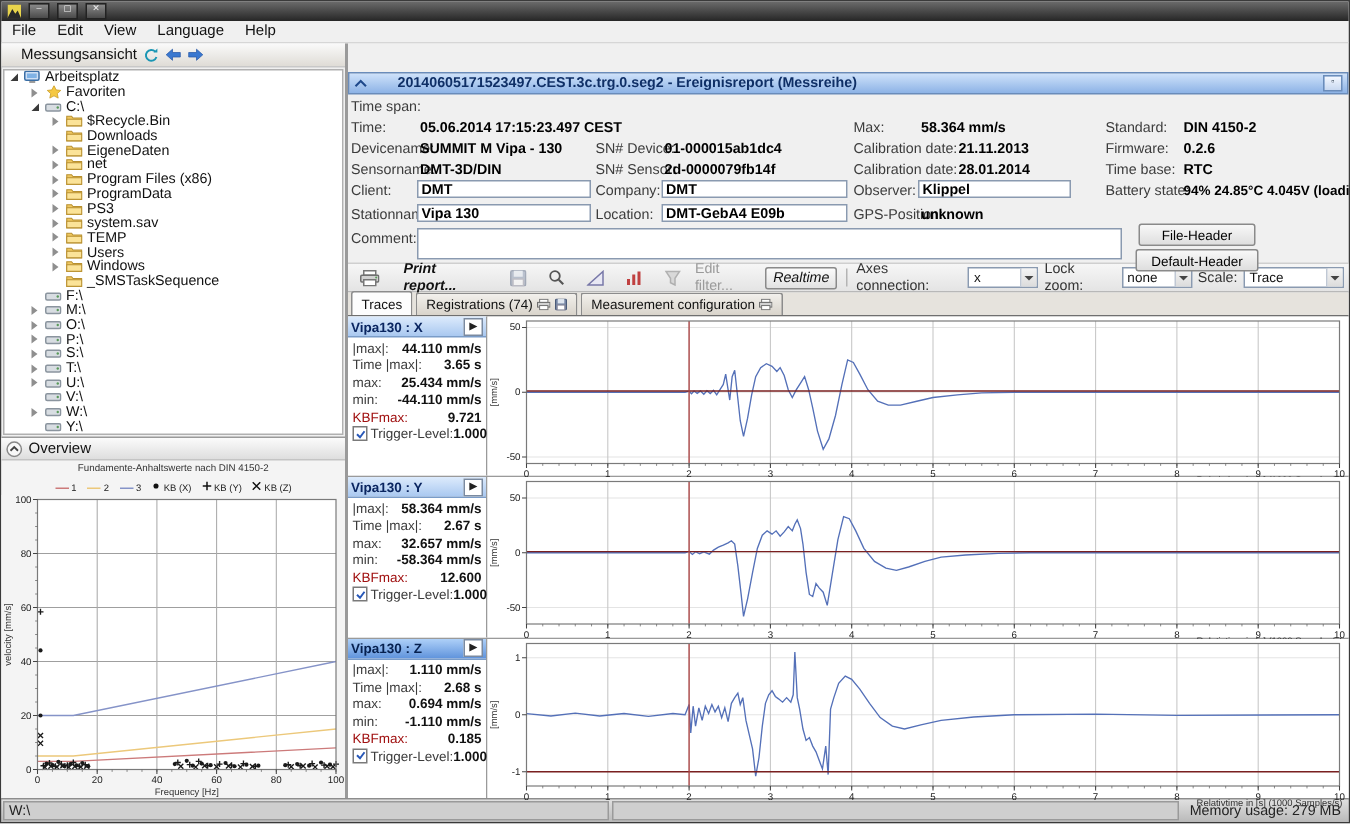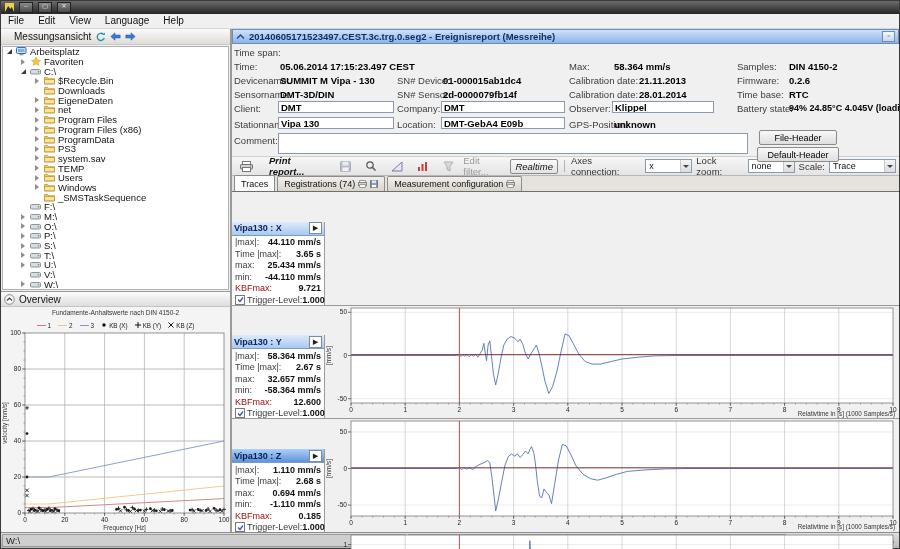--- a/index.html
+++ b/index.html
@@ -28,21 +28,21 @@
   
   .overview{height:240px;flex:0 0 240px;display:flex;flex-direction:column;border-top:1px solid #9a9a9a;background:#f4f4f4;min-height:0;}
   .overview-header{height:14px;flex:0 0 14px;display:flex;align-items:center;gap:4px;padding:0 3px;font-size:10px;background:linear-gradient(#fbfbfb,#dedede);border-bottom:1px solid #c4c4c4;}
   .ov-title{flex:0 0 11px;text-align:center;font-size:6.5px;color:#333;padding-top:2px;}
   .ov-legend{flex:0 0 10px;display:flex;justify-content:center;align-items:center;gap:7px;font-size:6.3px;color:#222;}
   .lg-item{display:inline-flex;align-items:center;gap:2px;}
   .lg-line{width:9px;border-top:1.2px solid #000;display:inline-block;}
   .ov-chart{flex:1;min-height:0;position:relative;background:#f4f4f4;}
   
   .right-panel{flex:1;display:flex;flex-direction:column;min-width:0;min-height:0;background:#f0f0f0;}
-  .doc-header{height:13px;flex:0 0 13px;background:linear-gradient(#cfe2fa,#8db3e6);border:1px solid #6a8cba;display:flex;align-items:center;gap:4px;padding:0 3px;font-size:9.5px;font-weight:bold;color:#0f2f66;}
+  .doc-header{height:13px;flex:0 0 13px;background:linear-gradient(#cfe2fa,#8db3e6);border:1px solid #6a8cba;display:flex;align-items:center;gap:20px;padding:0 3px;font-size:9.5px;font-weight:bold;color:#0f2f66;margin-top:19px;}
   .dh-title{flex:1;white-space:nowrap;overflow:hidden;}
   .dh-btn{width:11px;height:9px;background:linear-gradient(#f4f8ff,#c8d8f0);border:1px solid #6a8cba;font-size:6px;line-height:8px;text-align:center;color:#234;}
   .report-form{height:112px;flex:0 0 112px;position:relative;font-size:9.5px;z-index:3;}
   .fl{position:absolute;color:#3c3c3c;white-space:nowrap;}
   .fv{position:absolute;font-weight:bold;color:#000;white-space:nowrap;}
   .fi{position:absolute;height:12px;border:1px solid #8a9ab0;background:#fff;font-family:"Liberation Sans",sans-serif;font-size:9.5px;font-weight:bold;padding:0 2px;box-sizing:border-box;}
   .fcomment{position:absolute;border:1px solid #8a9ab0;background:#fff;resize:none;font-family:"Liberation Sans",sans-serif;font-size:9.5px;box-sizing:border-box;}
   .hdr-btn{position:absolute;height:15px;font-family:"Liberation Sans",sans-serif;font-size:9px;background:linear-gradient(#f8f8f8,#dedede);border:1px solid #8a8a8a;border-radius:2px;z-index:5;}
   
   .toolbar{height:18px;flex:0 0 18px;display:flex;align-items:center;gap:4px;padding:0 3px;background:linear-gradient(#f6f6f6,#e4e4e4);border-top:1px solid #cfcfcf;border-bottom:1px solid #b8b8b8;font-size:9.5px;}
@@ -54,21 +54,21 @@
   .dd{display:inline-flex;align-items:center;border:1px solid #8a9ab0;background:#fff;height:12px;}
   .dd-val{padding:0 3px;font-size:9px;min-width:28px;}
   .dd-btn{width:10px;height:100%;border-left:1px solid #c0c8d4;display:inline-flex;align-items:center;justify-content:center;background:linear-gradient(#f4f4f4,#dcdcdc);}
   .caret{width:0;height:0;border-top:3px solid #444;border-left:3px solid transparent;border-right:3px solid transparent;}
   
   .tabs{height:15px;flex:0 0 15px;display:flex;align-items:flex-end;gap:2px;padding:0 2px;background:#e6e3dd;border-bottom:1px solid #6f6f6f;font-size:9px;}
   .tab{display:inline-flex;align-items:center;gap:3px;padding:1px 6px;border:1px solid #8c8c8c;border-bottom:none;border-radius:2px 2px 0 0;background:linear-gradient(#f2f0ec,#d9d4cb);height:12px;}
   .tab.active{background:#fdfdfd;height:13px;}
   
   .charts{flex:1;display:flex;flex-direction:column;min-height:0;}
-  .chart-row{flex:1;display:flex;border-bottom:1px solid #9a9a9a;min-height:0;align-items:flex-end;}
+  .chart-row{flex:1;display:flex;border-bottom:1px solid #9a9a9a;min-height:0;}
   .chart-row:last-child{border-bottom:none;}
   .stats{width:92px;flex:0 0 92px;border-right:1px solid #9a9a9a;background:#fff;display:flex;flex-direction:column;font-size:9px;}
   .stats-header{height:13px;flex:0 0 13px;display:flex;align-items:center;justify-content:space-between;padding:0 2px;font-weight:bold;font-size:9px;color:#0a2560;background:linear-gradient(#ddebfc,#a9c8f0);border-bottom:1px solid #7a9cc8;}
   .stats-header.selected{background:linear-gradient(#aed0f8,#5f93dc);color:#06204e;}
   .play-btn{width:11px;height:10px;background:#fff;border:1px solid #7a8aa0;font-size:6.5px;line-height:9px;text-align:center;color:#222;}
   .sr{display:flex;justify-content:space-between;align-items:center;padding:1.5px 3px 0 3px;white-space:nowrap;}
   .sl{color:#3c3c3c;}
   .sl.red{color:#a01010;}
   .sv{font-weight:bold;}
   .tl{display:inline-flex;align-items:center;gap:2px;}
@@ -203,32 +203,20 @@
             <span class="exp">
               <span class="exp-closed"></span>
             </span>
             <span class="tree-ico">
               <svg width="11" height="9" viewBox="0 0 11 9">
                 <path d="M0.5 1.5h3.2l1 1.2h5.8v5.3h-10z" fill="#f0c860" stroke="#b89030" stroke-width="0.7"></path>
                 <path d="M0.5 3.5h10v4.3h-10z" fill="#fbe398" stroke="#b89030" stroke-width="0.7"></path>
               </svg>
             </span>
             <span class="tree-label">net</span>
-          </div>
-          <div class="tree-row" style="padding-left: 30px;">
-            <span class="exp">
-              <span class="exp-closed"></span>
-            </span>
-            <span class="tree-ico">
-              <svg width="11" height="9" viewBox="0 0 11 9">
-                <path d="M0.5 1.5h3.2l1 1.2h5.8v5.3h-10z" fill="#f0c860" stroke="#b89030" stroke-width="0.7"></path>
-                <path d="M0.5 3.5h10v4.3h-10z" fill="#fbe398" stroke="#b89030" stroke-width="0.7"></path>
-              </svg>
-            </span>
-            <span class="tree-label">Program Files</span>
           </div>
           <div class="tree-row" style="padding-left: 30px;">
             <span class="exp">
               <span class="exp-closed"></span>
             </span>
             <span class="tree-ico">
               <svg width="11" height="9" viewBox="0 0 11 9">
                 <path d="M0.5 1.5h3.2l1 1.2h5.8v5.3h-10z" fill="#f0c860" stroke="#b89030" stroke-width="0.7"></path>
                 <path d="M0.5 3.5h10v4.3h-10z" fill="#fbe398" stroke="#b89030" stroke-width="0.7"></path>
               </svg>
@@ -641,21 +629,21 @@
         <span class="dh-btn">▫</span>
       </div>
 
       <div class="report-form">
         <span class="fl" style="left:2px;top:3px">Time span:</span>
 
         <span class="fl" style="left:2px;top:17px">Time:</span>
         <span class="fv" style="left:48px;top:17px">05.06.2014 17:15:23.497 CEST</span>
         <span class="fl" style="left:337px;top:17px">Max:</span>
         <span class="fv" style="left:382px;top:17px">58.364 mm/s</span>
-        <span class="fl" style="left:505px;top:17px">Samples:</span>
+        <span class="fl" style="left:505px;top:17px">Standard:</span>
         <span class="fv" style="left:557px;top:17px">DIN 4150-2</span>
 
         <span class="fl" style="left:2px;top:31px">Devicename:</span>
         <span class="fv" style="left:48px;top:31px">SUMMIT M Vipa - 130</span>
         <span class="fl" style="left:165px;top:31px">SN# Device:</span>
         <span class="fv" style="left:211px;top:31px">01-000015ab1dc4</span>
         <span class="fl" style="left:337px;top:31px">Calibration date:</span>
         <span class="fv" style="left:407px;top:31px">21.11.2013</span>
         <span class="fl" style="left:505px;top:31px">Firmware:</span>
         <span class="fv" style="left:557px;top:31px">0.2.6</span>

